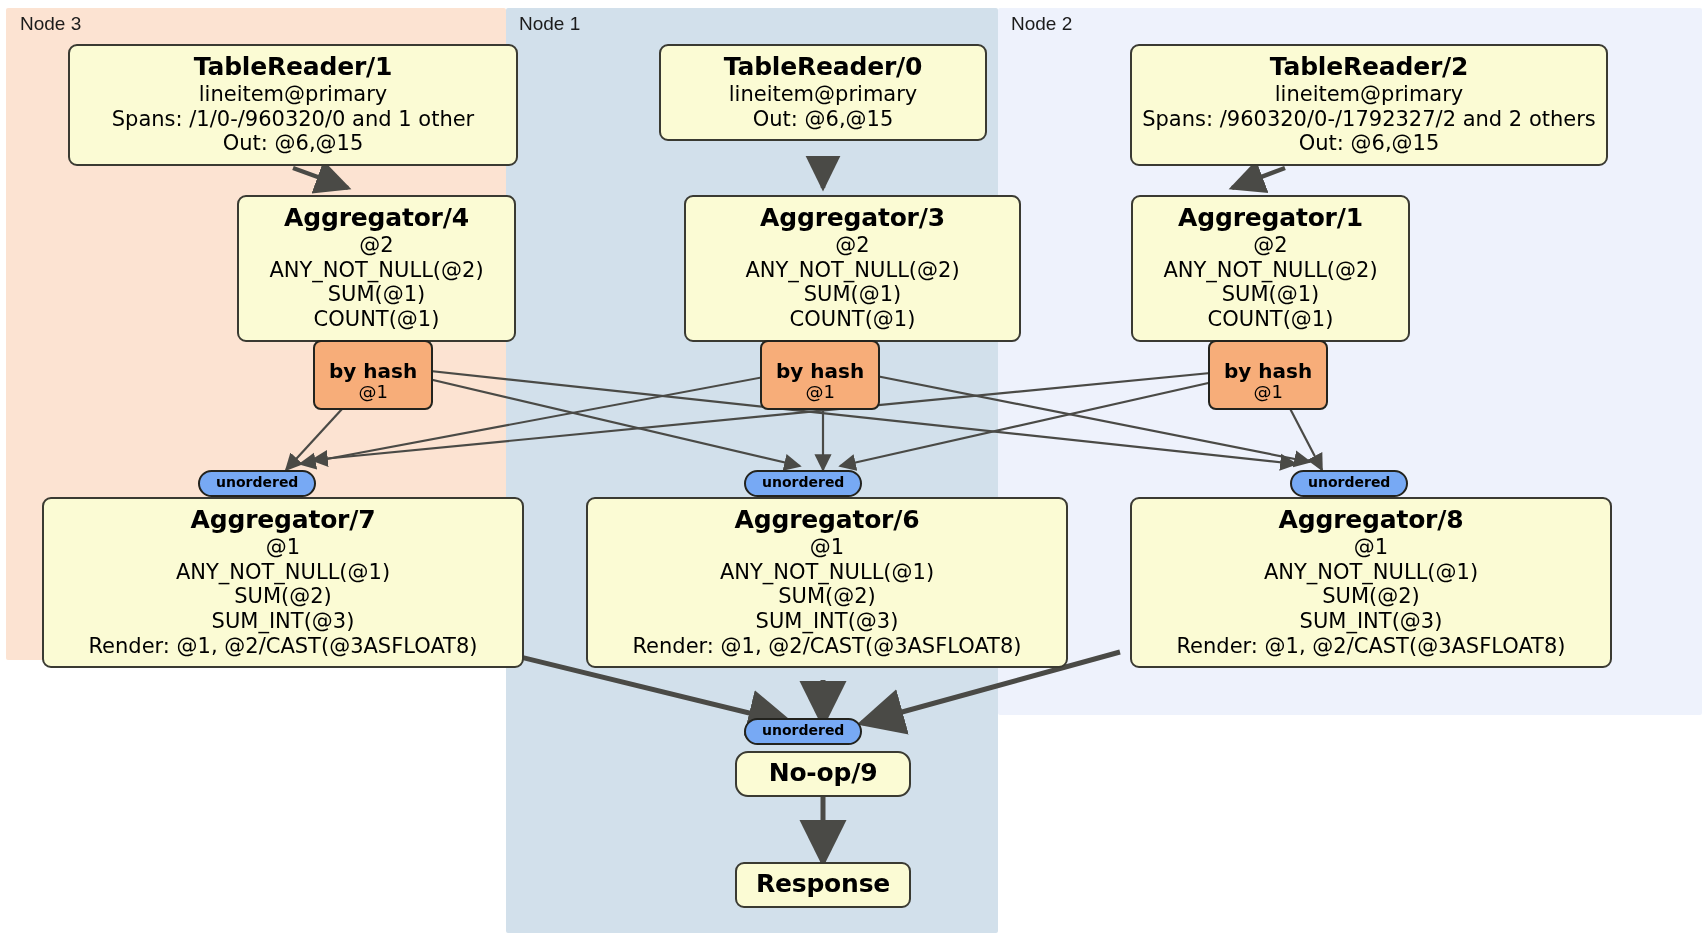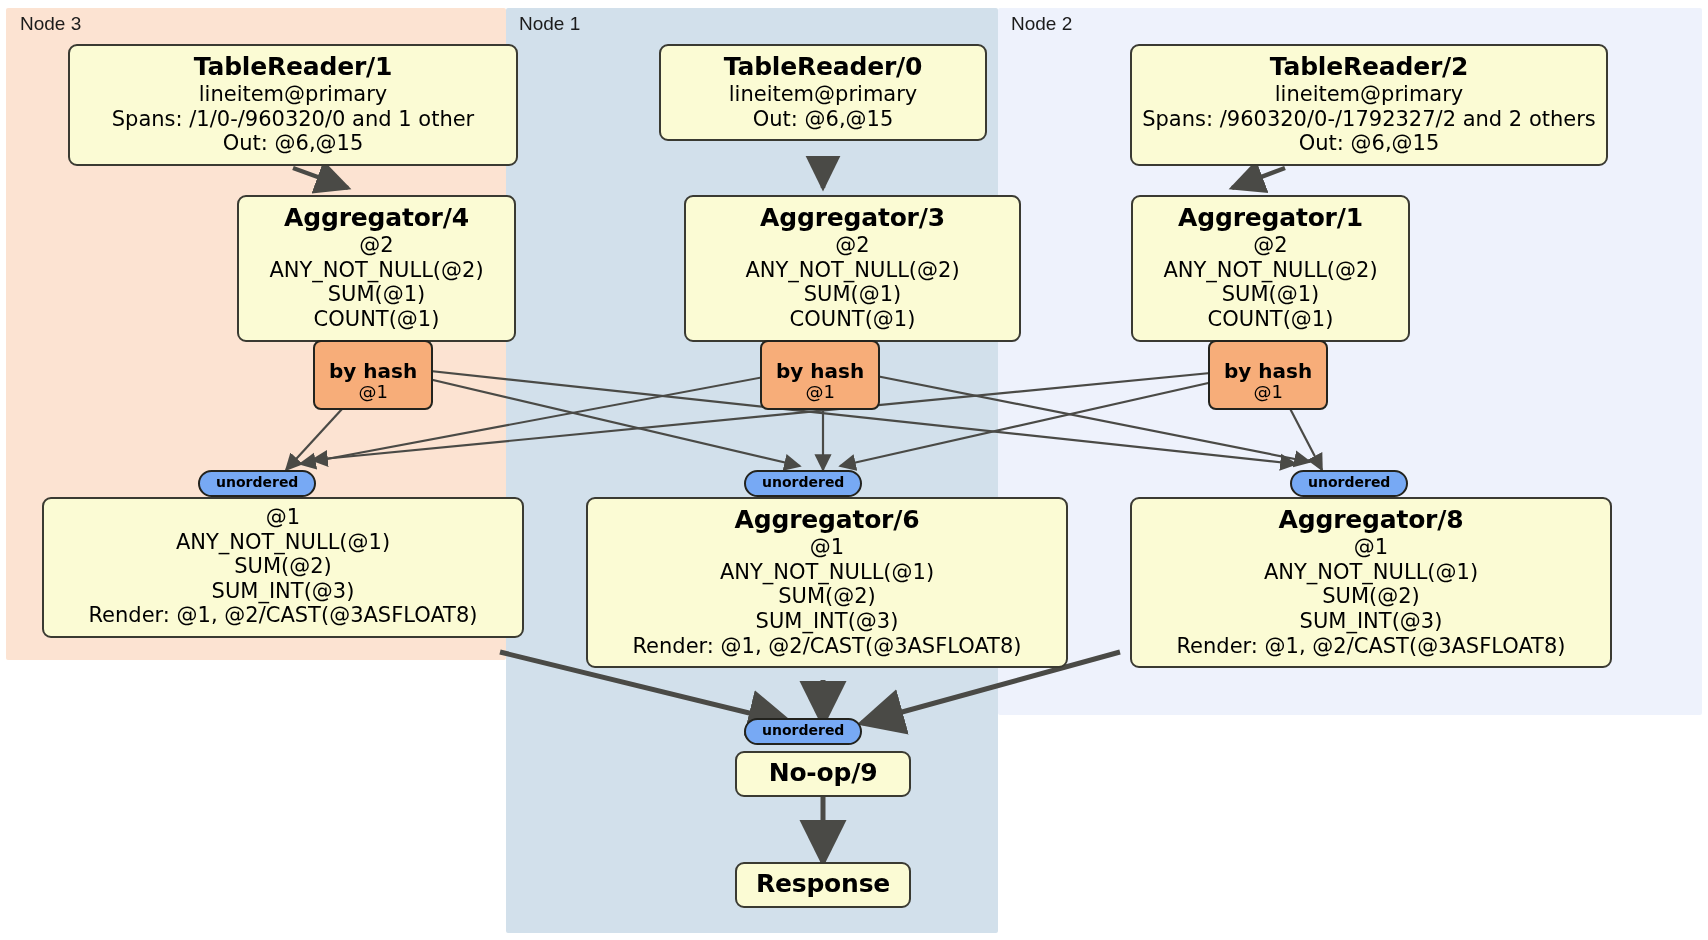--- a/index.html
+++ b/index.html
@@ -196,20 +196,21 @@
   <div class="badge hash" style="left:1208px; top:340px;">
     <div class="bl1">by hash</div>
     <div class="bl2">@1</div>
   </div>
 
   <div class="badge unordered" style="left:198px; top:470px;">unordered</div>
   <div class="badge unordered" style="left:744px; top:470px;">unordered</div>
   <div class="badge unordered" style="left:1290px; top:470px;">unordered</div>
 
   <div class="proc" style="left:42px; top:497px; width:482px;">
+    <div class="title">Aggregator/7</div>
     <div class="line">@1</div>
     <div class="line">ANY_NOT_NULL(@1)</div>
     <div class="line">SUM(@2)</div>
     <div class="line">SUM_INT(@3)</div>
     <div class="line">Render: @1, @2/CAST(@3ASFLOAT8)</div>
   </div>
 
   <div class="proc" style="left:586px; top:497px; width:482px;">
     <div class="title">Aggregator/6</div>
     <div class="line">@1</div>
@@ -223,21 +224,21 @@
     <div class="title">Aggregator/8</div>
     <div class="line">@1</div>
     <div class="line">ANY_NOT_NULL(@1)</div>
     <div class="line">SUM(@2)</div>
     <div class="line">SUM_INT(@3)</div>
     <div class="line">Render: @1, @2/CAST(@3ASFLOAT8)</div>
   </div>
 
   <div class="badge unordered" style="left:744px; top:718px;">unordered</div>
 
-  <div class="proc" style="left:735px; top:751px; width:176px; padding:5px 10px 7px 10px;">
+  <div class="proc" style="left:735px; top:751px; width:176px; padding:5px 10px 7px 10px;border-radius:13px;">
     <div class="title">No-op/9</div>
   </div>
 
   <div class="proc" style="left:735px; top:862px; width:176px; padding:5px 10px 7px 10px;">
     <div class="title">Response</div>
   </div>
 
 </div>
 
 </body></html>

